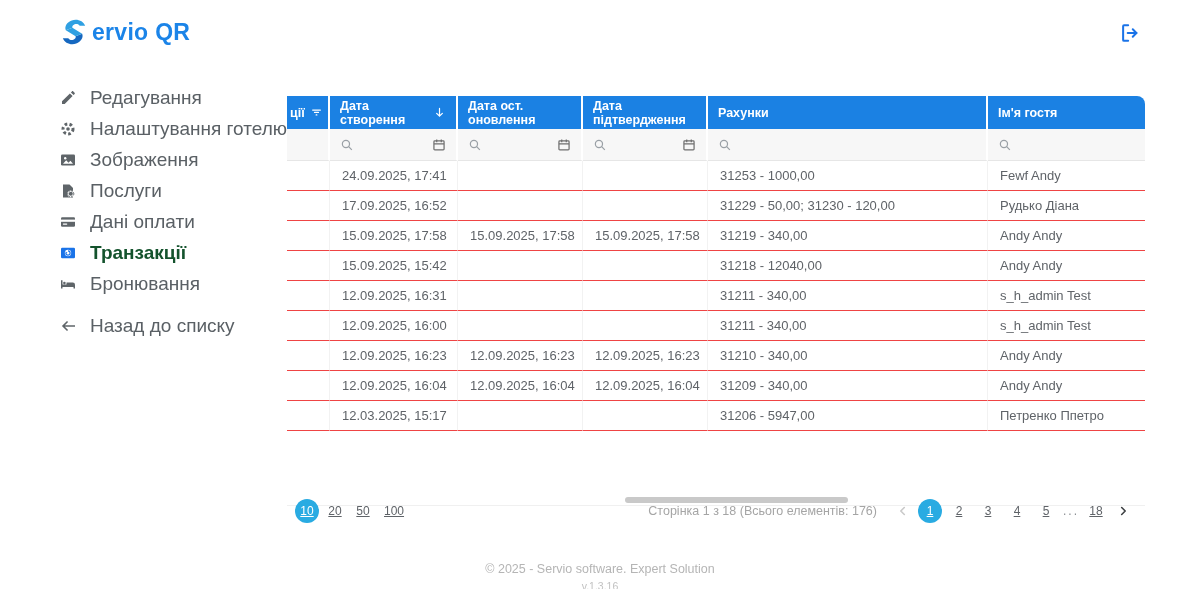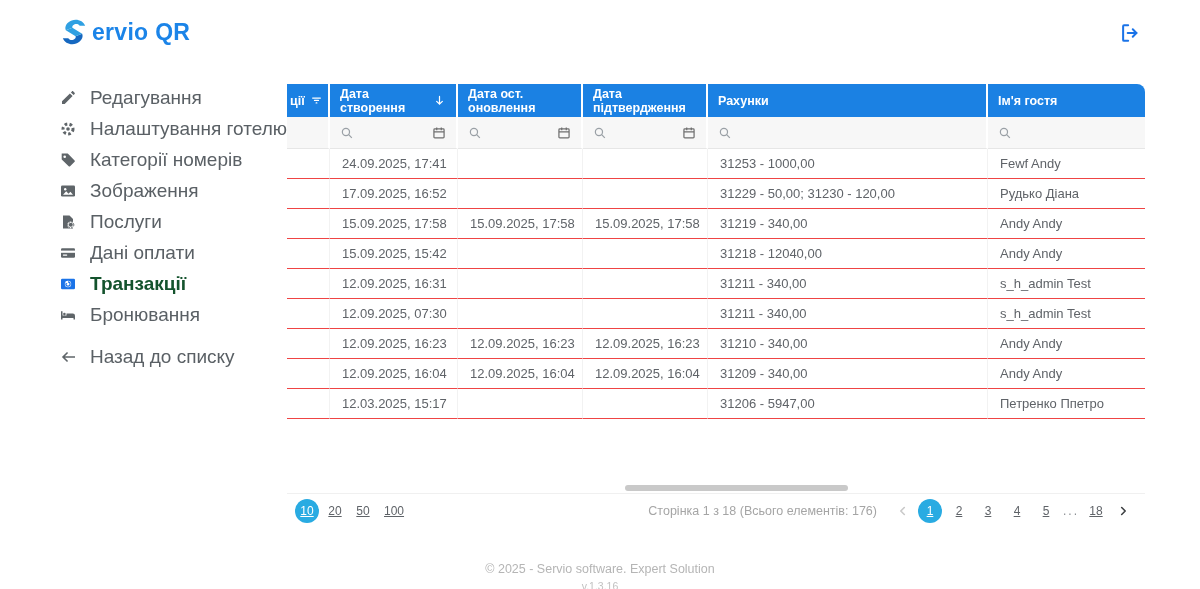--- a/index.html
+++ b/index.html
@@ -18,21 +18,21 @@
   .side-item { display:flex; align-items:center; gap:14px; height:31px; color:#5a6065; font-size:19px; cursor:pointer; white-space:nowrap; }
   .side-item .icn { width:16px; height:16px; color:#5f6569; flex:0 0 16px; display:flex; }
   .side-item .icn svg { width:16px; height:16px; }
   .side-item.active { color:#14532d; font-weight:700; }
   .side-item.active .icn { color:#1a73e8; }
   .back-item { margin-top:11px; }
 
   
   .main { position:absolute; left:287px; top:84px; width:858px; }
   .table-wrap { position:relative; height:410px; border-bottom:1px solid #f0f0f0; }
-  table { width:858px; border-collapse:separate; border-spacing:0; table-layout:fixed; }
+  table { width:858px; border-collapse:separate; border-spacing:0; table-layout:fixed;margin-top:12px; }
   th.hd { background:#1b81e3; color:#fff; height:33px; font-size:12.5px; font-weight:700; text-align:left; padding:0 10px; border-right:2px solid #fff; vertical-align:middle; }
   th.hd:first-child { padding:0 5px 0 3px; }
   th.hd:last-child { border-right:none; border-top-right-radius:8px; }
   .th-inner { display:flex; align-items:center; justify-content:space-between; gap:4px; }
   .th-inner svg { width:13px; height:13px; flex:0 0 13px; }
   td.flt { background:#f7f7f7; height:32px; border-right:2px solid #fff; border-bottom:1px solid #e6e6e6; padding:0 10px; vertical-align:middle; }
   td.flt:last-child { border-right:none; }
   .flt-inner { display:flex; align-items:center; gap:6px; }
   .flt-inner svg { width:14px; height:14px; flex:0 0 14px; }
   .filter-input { flex:1 1 auto; min-width:0; border:none; background:transparent; outline:none; font-size:12px; color:#555; height:20px; }
@@ -94,29 +94,20 @@
           <svg viewBox="0 0 16 16">
             <circle cx="8" cy="8" r="5" fill="none" stroke="currentColor" stroke-width="3" stroke-dasharray="2.6 2.3"></circle>
             <circle cx="8" cy="8" r="1.8" fill="currentColor"></circle>
           </svg>
         </span>
       <span>Налаштування готелю</span>
     </div>
     <div class="side-item">
       <span class="icn">
           <svg viewBox="0 0 16 16" fill="currentColor">
-            <path d="M1.5 1.5h5.8c.3 0 .5.1.7.3l6.6 6.6c.4.4.4 1 0 1.4l-4.5 4.5c-.4.4-1 .4-1.4 0L2 7.7a1 1 0 0 1-.3-.7V1.5z"></path>
-            <circle cx="4.7" cy="4.7" r="1.3" fill="#fff"></circle>
-          </svg>
-        </span>
-      <span>Категорії номерів</span>
-    </div>
-    <div class="side-item">
-      <span class="icn">
-          <svg viewBox="0 0 16 16" fill="currentColor">
             <rect x="1" y="2.5" width="14" height="11" rx="1.3"></rect>
             <circle cx="5.2" cy="6.3" r="1.2" fill="#fff"></circle>
             <path d="M3 11.8l3.2-3.6 2.3 2.6 1.9-2.1 2.6 3.1z" fill="#fff"></path>
           </svg>
         </span>
       <span>Зображення</span>
     </div>
     <div class="side-item">
       <span class="icn">
           <svg viewBox="0 0 16 16" fill="currentColor">
@@ -325,21 +316,21 @@
           <tr>
             <td class="cell"></td>
             <td class="cell">12.09.2025, 16:31</td>
             <td class="cell"></td>
             <td class="cell"></td>
             <td class="cell">31211 - 340,00</td>
             <td class="cell">s_h_admin Test</td>
           </tr>
           <tr>
             <td class="cell"></td>
-            <td class="cell">12.09.2025, 07:30</td>
+            <td class="cell">12.09.2025, 16:00</td>
             <td class="cell"></td>
             <td class="cell"></td>
             <td class="cell">31211 - 340,00</td>
             <td class="cell">s_h_admin Test</td>
           </tr>
           <tr>
             <td class="cell"></td>
             <td class="cell">12.09.2025, 16:23</td>
             <td class="cell">12.09.2025, 16:23</td>
             <td class="cell">12.09.2025, 16:23</td>

